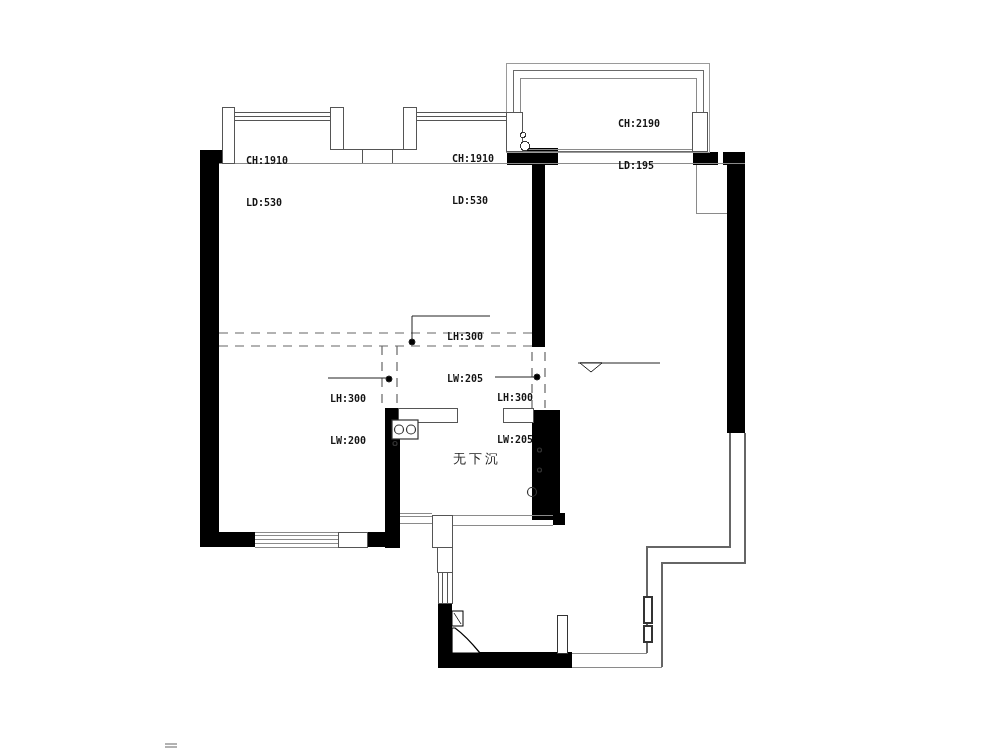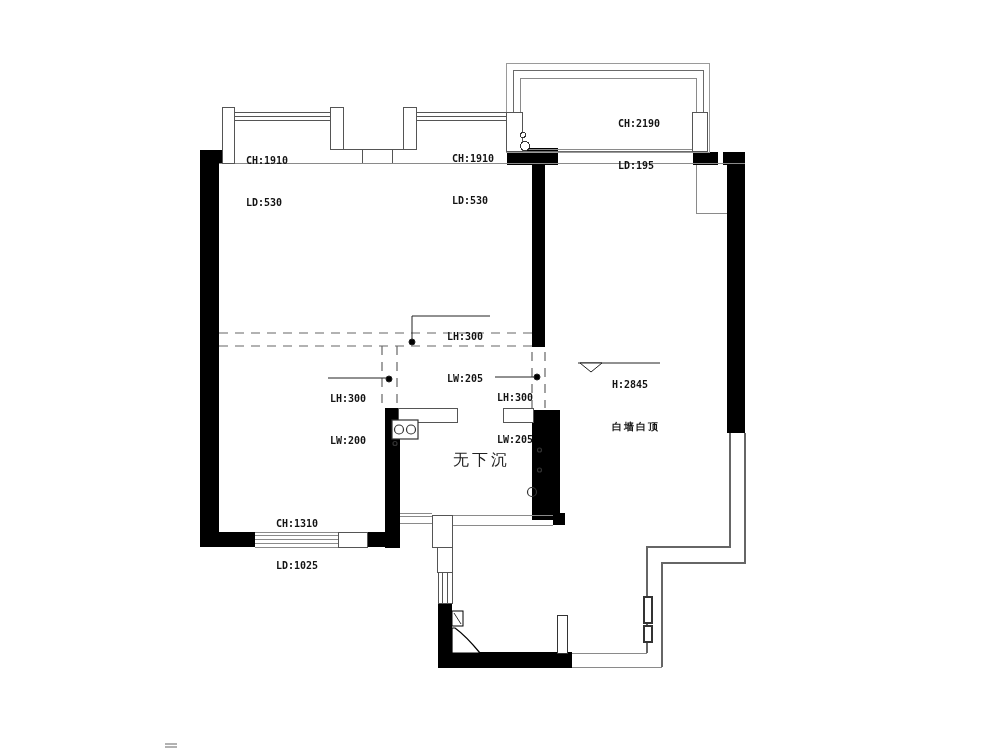--- a/index.html
+++ b/index.html
@@ -16,21 +16,21 @@
     font-size:10px;
     font-weight:700;
     color:#141414;
     line-height:14px;
     white-space:pre;
   }
   .label div{height:14px;}
   .cjk{letter-spacing:2px;}
   .nosink{
     position:absolute;
-    font-size:16px;
+    font-size:13px;
     font-weight:400;
     color:#222;
     letter-spacing:3px;
     font-family:Liberation Sans, sans-serif;
   }
 </style>
 </head>
 <body>
 
 <div id="canvas">
@@ -185,25 +185,17 @@
   <div class="label" style="left:330px;top:364px;">
     <div>LH:300</div>
     <div>LW:200</div>
   </div>
 
   <div class="label" style="left:497px;top:363px;">
     <div>LH:300</div>
     <div>LW:205</div>
   </div>
 
-  <div class="label" style="left:612px;top:350px;">
-    <div>H:2845</div>
-    <div class="cjk">白墙白顶</div>
-  </div>
 
   <div class="nosink" style="left:453px;top:450px;">无下沉</div>
 
-  <div class="label" style="left:276px;top:489px;">
-    <div>CH:1310</div>
-    <div>LD:1025</div>
-  </div>
 
 </div>
 
 </body></html>

